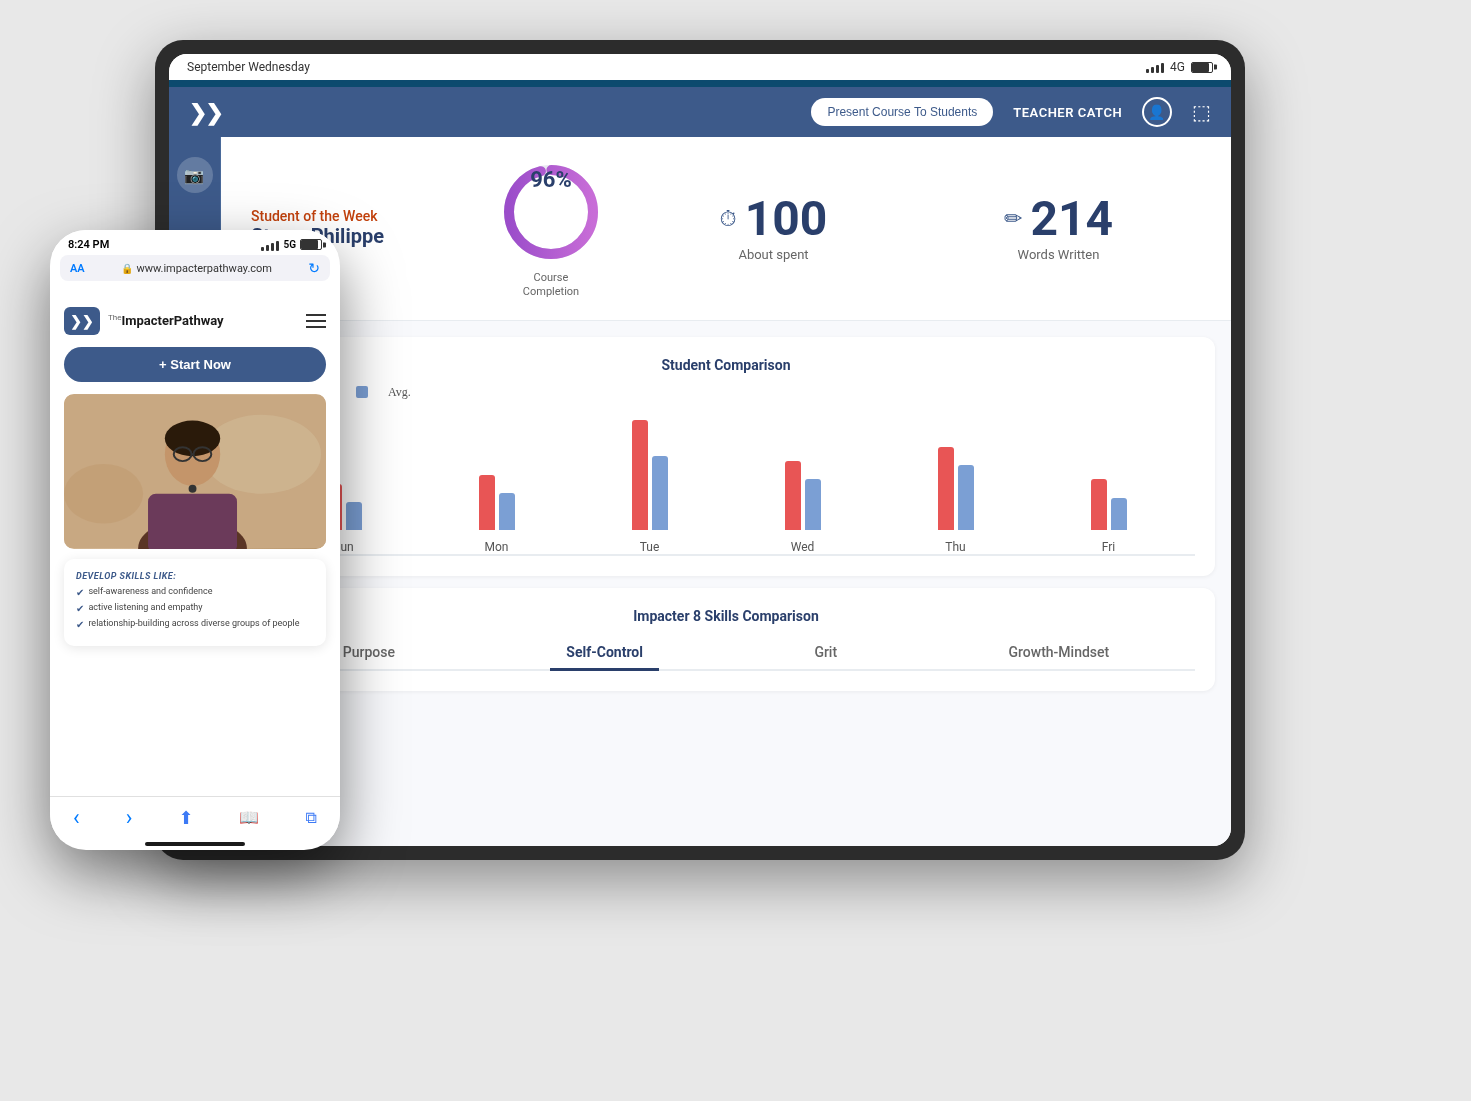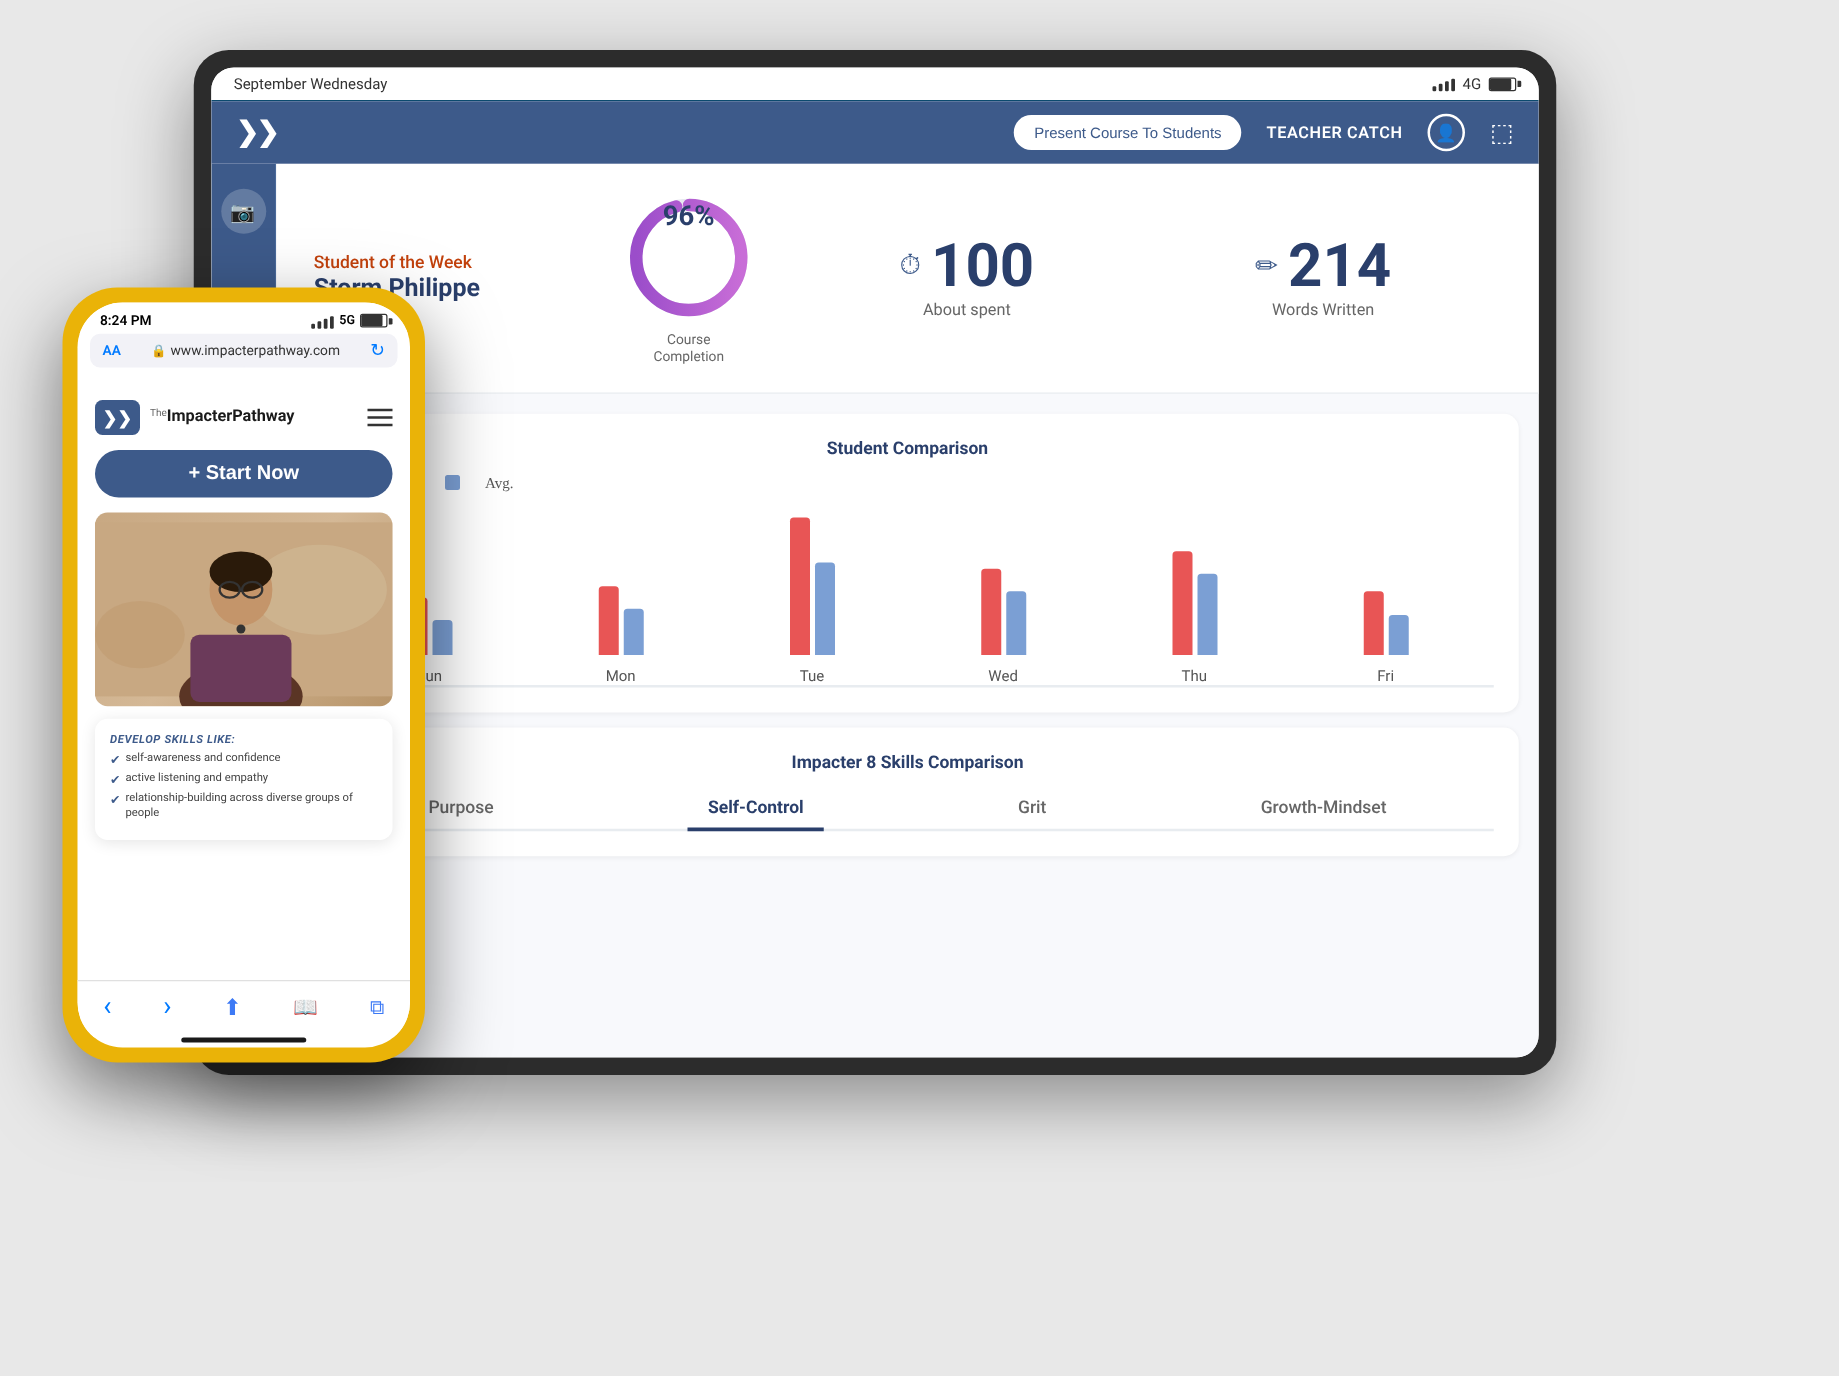--- a/index.html
+++ b/index.html
@@ -40,21 +40,21 @@
 
     
     .tablet-status-bar {
       background: #fff;
       display: flex;
       justify-content: space-between;
       align-items: center;
       padding: 6px 18px;
       font-size: 12px;
       color: #333;
-      border-bottom: 1px solid #0c4a6e;
+      border-bottom: 7px solid #0c4a6e;
     }
     .tablet-status-right {
       display: flex;
       align-items: center;
       gap: 6px;
       font-size: 12px;
     }
     .signal-bars {
       display: flex;
       align-items: flex-end;
@@ -363,24 +363,23 @@
       margin-bottom: -2px;
     }
 
     
     .phone {
       position: absolute;
       top: 230px;
       left: 50px;
       width: 290px;
       height: 620px;
-      background: #eab308;
+      background: #ef4444;
       border-radius: 44px;
       box-shadow: 0 24px 60px rgba(0,0,0,0.5);
-      padding: 12px;
       z-index: 2;
     }
     .phone-screen {
       width: 100%;
       height: 100%;
       background: #fff;
       border-radius: 36px;
       overflow: hidden;
       display: flex;
       flex-direction: column;
@@ -456,21 +455,21 @@
       cursor: pointer;
     }
     .hamburger span { width: 20px; height: 2px; background: #333; }
 
     .start-btn {
       background: #3d5a8a;
       color: #fff;
       border: none;
       border-radius: 24px;
       padding: 10px 20px;
-      font-size: 16px;
+      font-size: 13px;
       font-weight: 600;
       cursor: pointer;
       width: 100%;
       margin-bottom: 12px;
       display: flex;
       align-items: center;
       justify-content: center;
       gap: 6px;
     }
 

